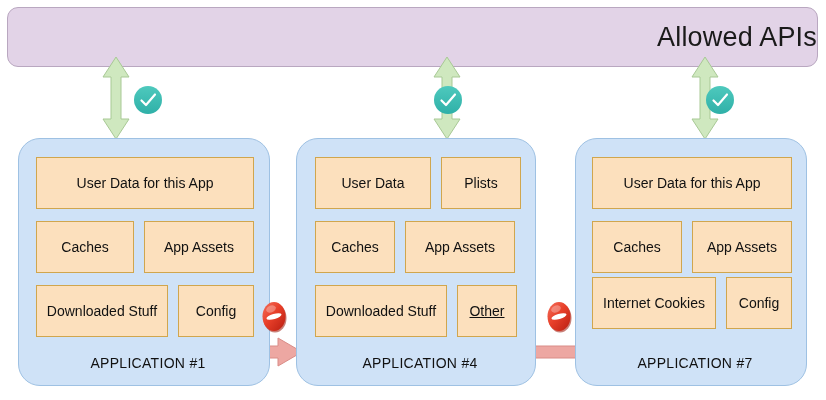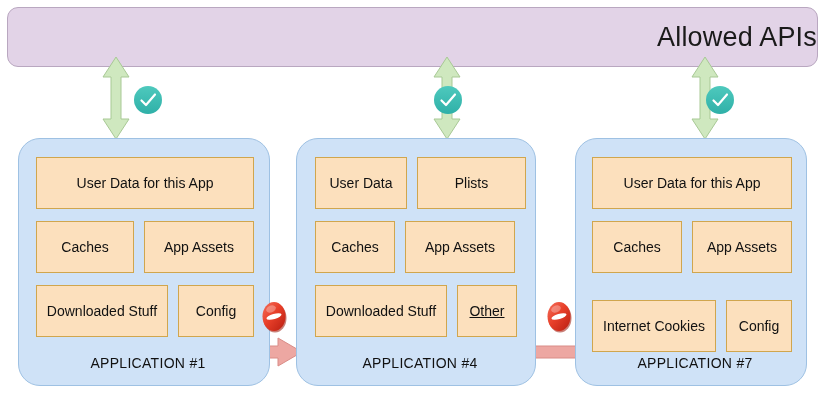--- a/index.html
+++ b/index.html
@@ -231,42 +231,42 @@
     </div>
     <div class="res-row" style="left:17px; top:146px;">
       <div class="res-box" style="width:132px;">Downloaded Stuff</div>
       <div class="res-box" style="width:76px;">Config</div>
     </div>
     <div class="app-label">APPLICATION #1</div>
   </div>
 
   <div class="app" style="left:296px; width:240px;">
     <div class="res-row" style="left:18px; top:18px;">
-      <div class="res-box" style="width:92px;">User Data</div>
-      <div class="res-box" style="width:109px;">Plists</div>
+      <div class="res-box" style="width:116px;">User Data</div>
+      <div class="res-box" style="width:80px;">Plists</div>
     </div>
     <div class="res-row" style="left:18px; top:82px;">
       <div class="res-box" style="width:80px;">Caches</div>
       <div class="res-box" style="width:110px;">App Assets</div>
     </div>
     <div class="res-row" style="left:18px; top:146px;">
       <div class="res-box" style="width:132px;">Downloaded Stuff</div>
       <div class="res-box" style="width:60px;text-decoration:underline;">Other</div>
     </div>
     <div class="app-label">APPLICATION #4</div>
   </div>
 
   <div class="app" style="left:575px; width:232px;">
     <div class="res-row" style="left:16px; top:18px;">
       <div class="res-box" style="width:200px;">User Data for this App</div>
     </div>
     <div class="res-row" style="left:16px; top:82px;">
       <div class="res-box" style="width:90px;">Caches</div>
       <div class="res-box" style="width:100px;">App Assets</div>
     </div>
-    <div class="res-row" style="left:16px; top:161px;">
+    <div class="res-row" style="left:16px; top:138px;">
       <div class="res-box" style="width:124px;">Internet Cookies</div>
       <div class="res-box" style="width:66px;">Config</div>
     </div>
     <div class="app-label">APPLICATION #7</div>
   </div>
 
 </div>
 
 </body></html>

